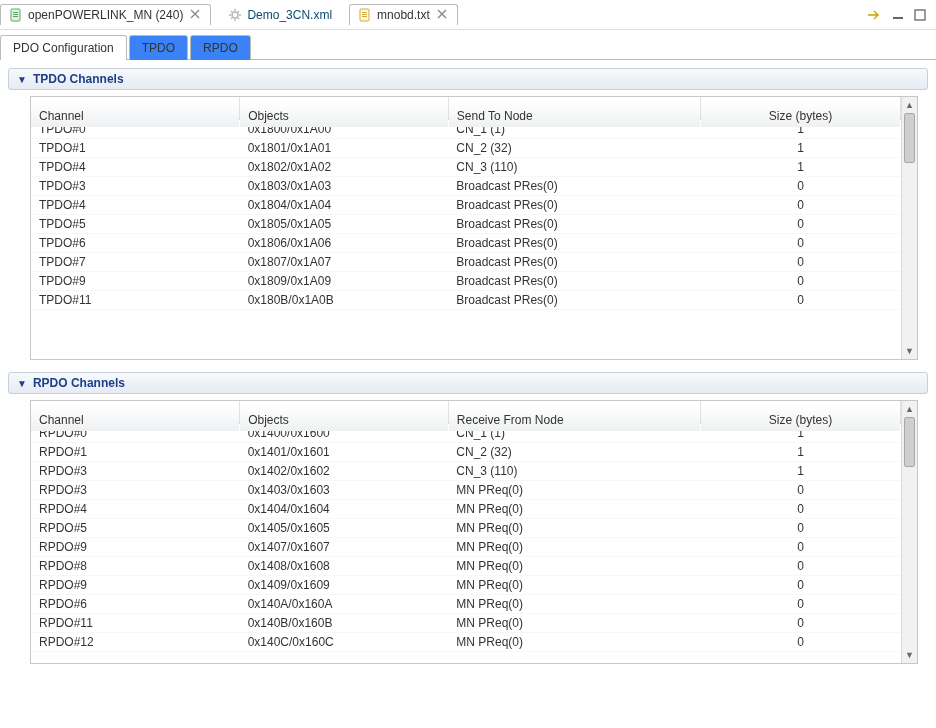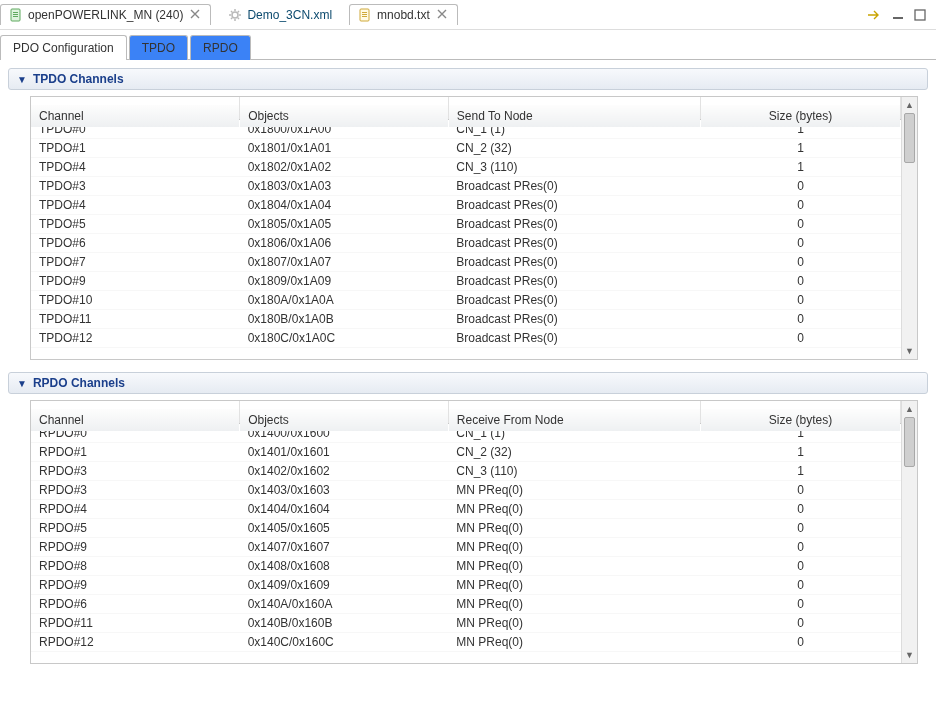--- a/index.html
+++ b/index.html
@@ -298,34 +298,22 @@
                 <td>Broadcast PRes(0)</td>
                 <td class="center">0</td>
               </tr>
               <tr>
                 <td>TPDO#9</td>
                 <td>0x1809/0x1A09</td>
                 <td>Broadcast PRes(0)</td>
                 <td class="center">0</td>
               </tr>
               <tr>
-                <td>TPDO#10</td>
-                <td>0x180A/0x1A0A</td>
-                <td>Broadcast PRes(0)</td>
-                <td class="center">0</td>
-              </tr>
-              <tr>
                 <td>TPDO#11</td>
                 <td>0x180B/0x1A0B</td>
-                <td>Broadcast PRes(0)</td>
-                <td class="center">0</td>
-              </tr>
-              <tr>
-                <td>TPDO#12</td>
-                <td>0x180C/0x1A0C</td>
                 <td>Broadcast PRes(0)</td>
                 <td class="center">0</td>
               </tr>
             </tbody>
         </table>
       </div>
       <div class="vscroll">
         <div class="arrow">▲</div>
         <div class="track">
             <div class="thumb"></div>

